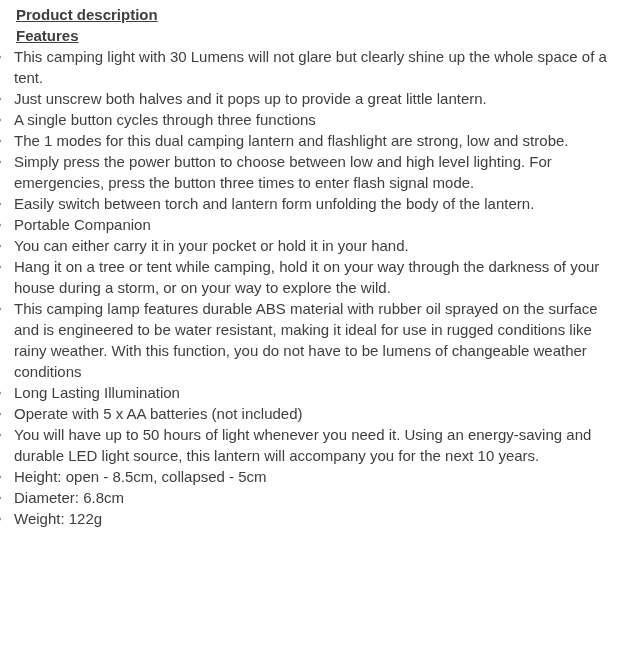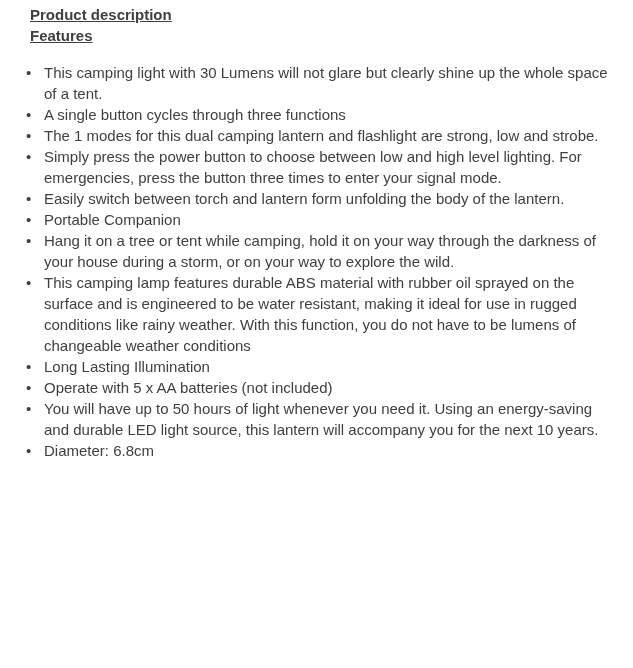--- a/index.html
+++ b/index.html
@@ -11,34 +11,34 @@
     width: 633px;
     height: 668px;
     overflow: hidden;
     font-family: "Liberation Sans", sans-serif;
     font-size: 15px;
     line-height: 21px;
     color: var(--text-color, #3f3f3f);
     -webkit-font-smoothing: antialiased;
   }
   .doc {
-    padding: 4px 7px 0 28px;
+    padding: 4px 7px 0 14px;
     box-sizing: border-box;
     width: 633px;
   }
   .heading {
     font-weight: bold;
     text-decoration: underline;
     margin: 0 0 0 2px;
     font-size: 15px;
     line-height: 21px;
   }
   ul.features {
     list-style: none;
-    margin: 16px;
+    margin: 0;
     padding: 0;
   }
   ul.features li {
     position: relative;
     margin: 0;
     padding: 0;
   }
   ul.features li::before {
     content: "\2022";
     position: absolute;
@@ -52,42 +52,46 @@
 </head>
 <body style="--text-color: #3f3f3f; background: rgb(255, 255, 255);">
 
 <div class="doc">
   <div class="heading">Product description</div>
   <div class="heading">Features</div>
   <ul class="features">
 
       <li>This camping light with 30 Lumens will not glare but clearly shine up the whole space of a tent.</li>
 
+      <li>Just unscrew both halves and it pops up to provide a great little lantern.</li>
 
       <li>A single button cycles through three functions</li>
 
       <li>The 1 modes for this dual camping lantern and flashlight are strong, low and strobe.</li>
 
 
-      <li>Simply press the power button to choose between low and high level lighting. For emergencies, press the button three times to enter your signal mode.</li>
+      <li>Simply press the power button to choose between low and high level lighting. For emergencies, press the button three times to enter flash signal mode.</li>
 
       <li>Easily switch between torch and lantern form unfolding the body of the lantern.</li>
 
       <li>Portable Companion</li>
 
+      <li>You can either carry it in your pocket or hold it in your hand.</li>
 
       <li>Hang it on a tree or tent while camping, hold it on your way through the darkness of your house during a storm, or on your way to explore the wild.</li>
 
 
       <li>This camping lamp features durable ABS material with rubber oil sprayed on the surface and is engineered to be water resistant, making it ideal for use in rugged conditions like rainy weather. With this function, you do not have to be lumens of changeable weather conditions</li>
 
       <li>Long Lasting Illumination</li>
 
       <li>Operate with 5 x AA batteries (not included)</li>
 
       <li>You will have up to 50 hours of light whenever you need it. Using an energy-saving and durable LED light source, this lantern will accompany you for the next 10 years.</li>
 
+      <li>Height: open - 8.5cm, collapsed - 5cm</li>
 
       <li>Diameter: 6.8cm</li>
 
+      <li>Weight: 122g</li>
 
     </ul>
 </div>
 
 </body></html>

